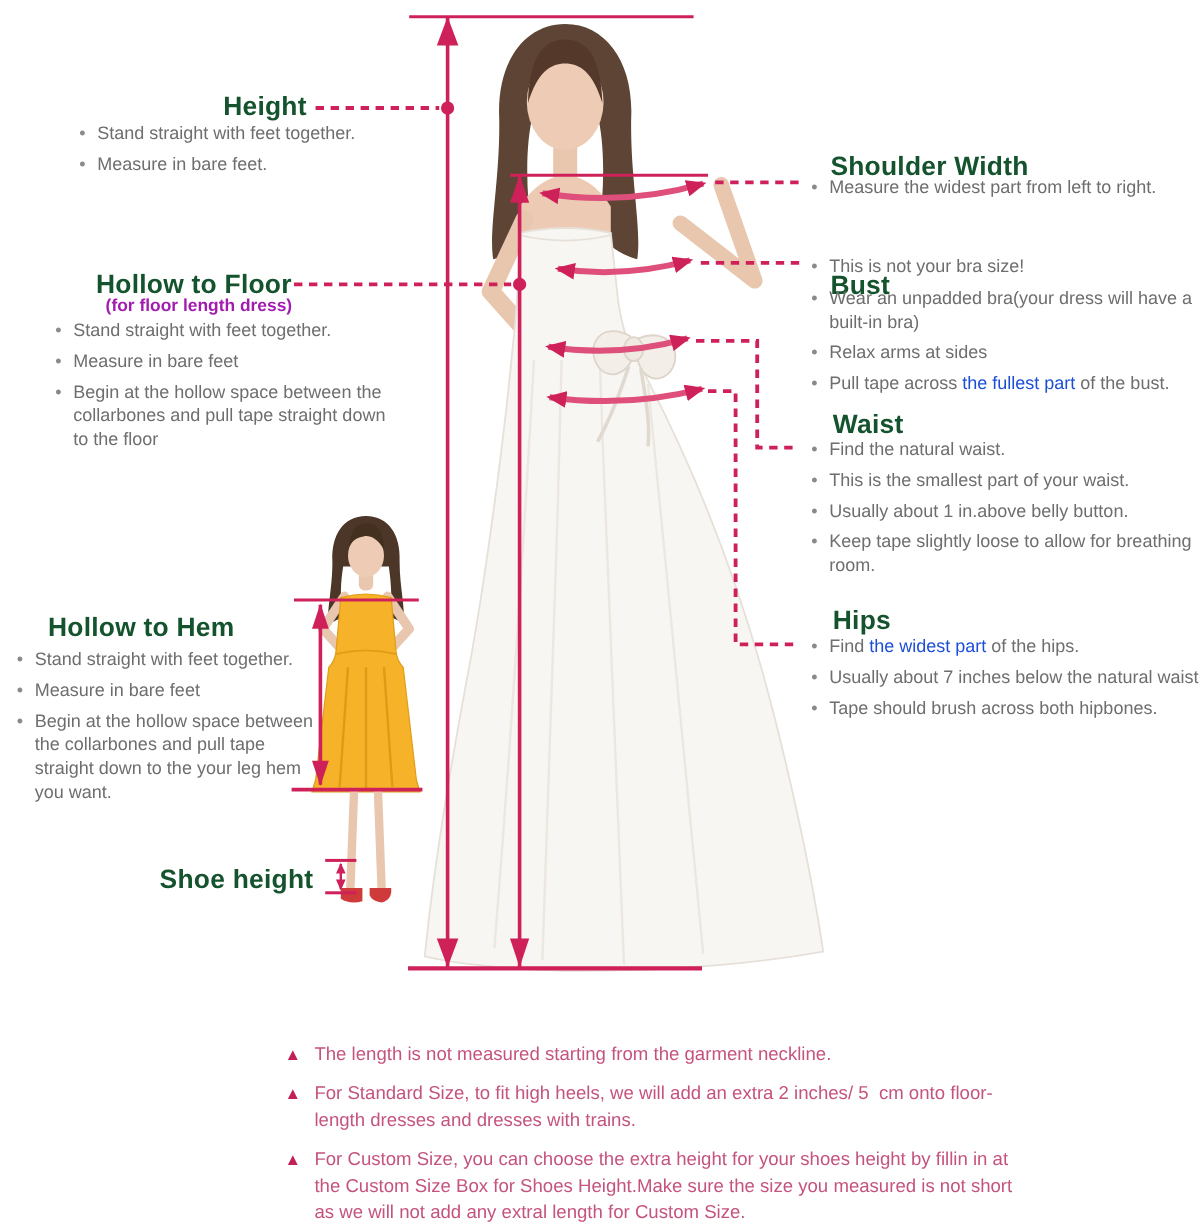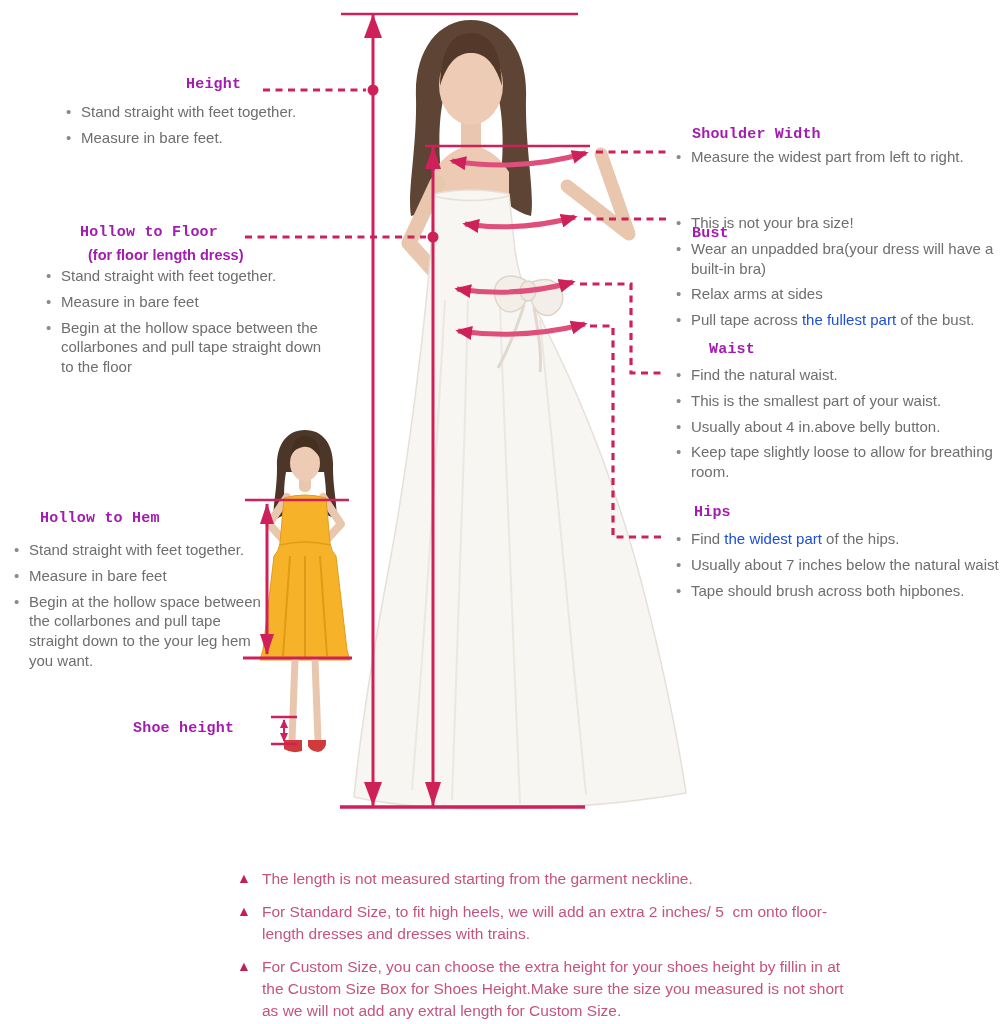--- a/index.html
+++ b/index.html
@@ -2,21 +2,21 @@
 <html><head>
 <meta charset="utf-8">
 <style>
   html,body{margin:0;padding:0;background:#fff;}
   .canvas{
     position:relative;width:1000px;height:1024px;background:#ffffff;overflow:hidden;
     font-family:"Liberation Sans",sans-serif;
   }
   .abs{position:absolute;}
   .title{
-    font-size:15px;font-weight:bold;color:#a21caf;letter-spacing:.2px;white-space:nowrap;font-family:Liberation Mono, monospace;
+    font-size:22px;font-weight:bold;color:#14532d;letter-spacing:.2px;white-space:nowrap;
   }
   .subtitle{font-size:14.5px;font-weight:bold;color:#a21caf;white-space:nowrap;}
   ul.blist{list-style:none;margin:0;padding:0;}
   ul.blist li{
     position:relative;padding-left:17px;margin:0 0 6px 0;
     font-size:15px;line-height:1.32;color:#6e6e6e;
   }
   ul.blist li::before{
     content:"\2022";position:absolute;left:2px;top:0;color:#8a8a8a;font-size:15px;
   }
@@ -183,25 +183,25 @@
     </ul>
 
   <div class="abs title" style="left:692px;top:189px;margin-top:36px;">Bust</div>
   <ul class="blist abs" style="left:674px;top:213px;width:322px;">
       <li><span>This is not your bra size!</span></li>
       <li><span>Wear an unpadded bra(your dress will have a built-in bra)</span></li>
       <li><span>Relax arms at sides</span></li>
       <li><span>Pull tape across </span><span class="hl">the fullest part</span><span> of the bust.</span></li>
     </ul>
 
-  <div class="abs title" style="left:694px;top:341px;margin-left:15px;">Waist</div>
+  <div class="abs title" style="left:694px;top:341px;">Waist</div>
   <ul class="blist tight abs" style="left:674px;top:365px;width:322px;">
       <li><span>Find the natural waist.</span></li>
       <li><span>This is the smallest part of your waist.</span></li>
-      <li><span>Usually about 4 in.above belly button.</span></li>
+      <li><span>Usually about 1 in.above belly button.</span></li>
       <li><span>Keep tape slightly loose to allow for breathing room.</span></li>
     </ul>
 
   <div class="abs title" style="left:694px;top:504px;">Hips</div>
   <ul class="blist abs" style="left:674px;top:529px;width:330px;">
       <li><span>Find </span><span class="hl">the widest part</span><span> of the hips.</span></li>
       <li><span>Usually about 7 inches below the natural waist.</span></li>
       <li><span>Tape should brush across both hipbones.</span></li>
     </ul>
 

